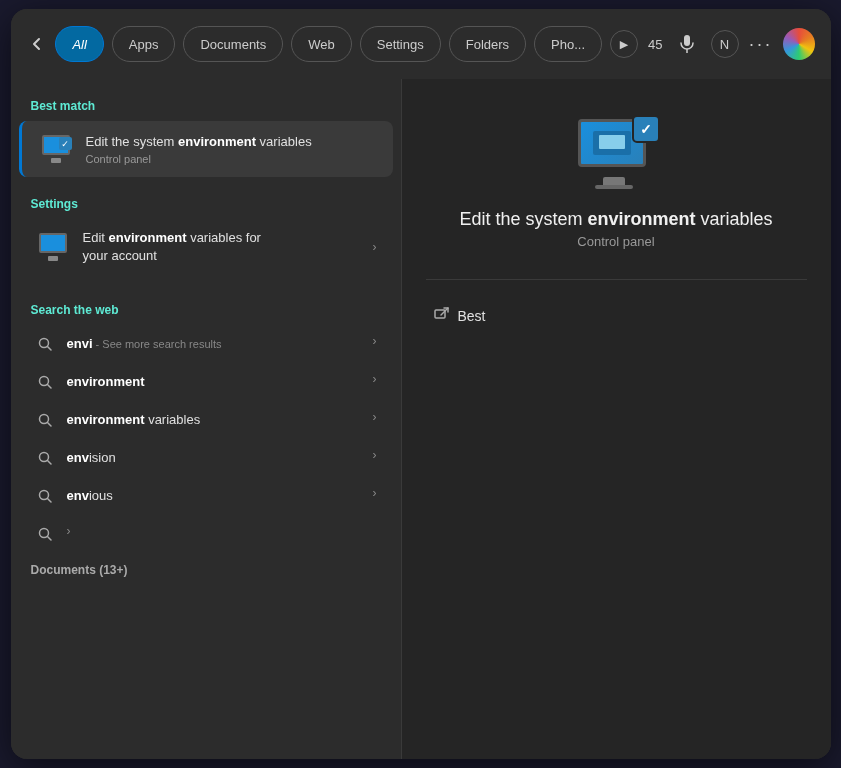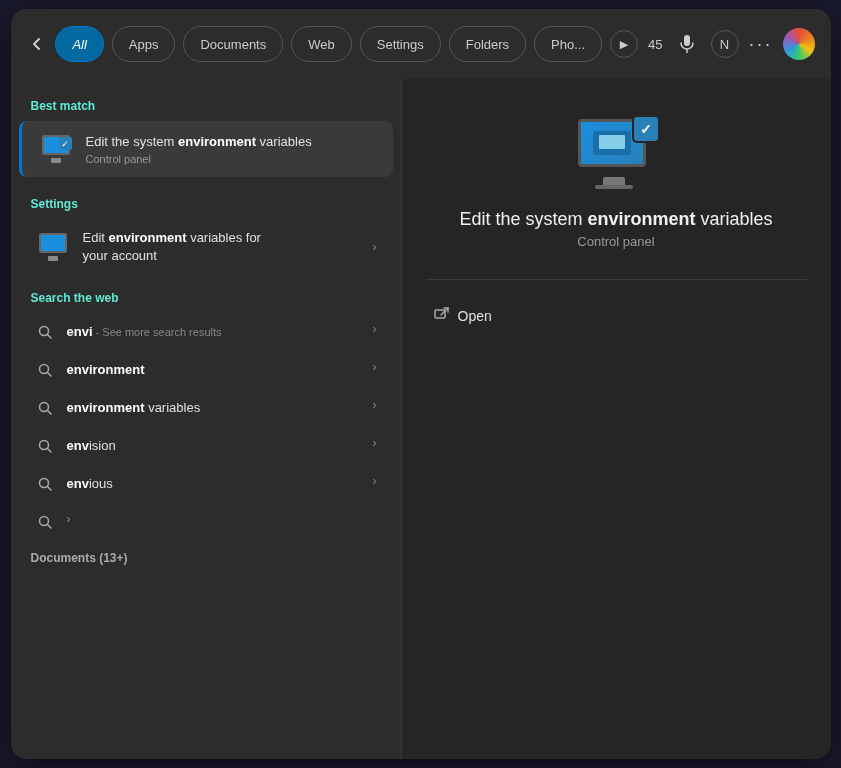--- a/index.html
+++ b/index.html
@@ -488,21 +488,21 @@
           </div>
         </div>
         <div class="item-text">
           <div class="item-title">
             Edit <strong>environment</strong> variables for<br>your account
           </div>
         </div>
         <span class="chevron">›</span>
       </div>
 
-      <div class="section-label" style="margin-top: 12px;">Search the web</div>
+      <div class="section-label" style="margin-top: 24px;">Search the web</div>
 
       <div class="web-item">
         <div class="search-icon-small">
           <svg width="14" height="14" viewBox="0 0 14 14" fill="none">
             <circle cx="6" cy="6" r="4.5" stroke="#aaa" stroke-width="1.5"></circle>
             <line x1="9.5" y1="9.5" x2="13" y2="13" stroke="#aaa" stroke-width="1.5" stroke-linecap="round"></line>
           </svg>
         </div>
         <div class="item-text">
           <span class="web-item-text"><em>envi</em><span class="web-item-subtitle"> - See more search results</span></span>
@@ -600,19 +600,19 @@
       <div class="divider"></div>
 
       <button class="open-btn">
         <span class="open-icon">
           <svg width="16" height="16" viewBox="0 0 16 16" fill="none">
             <rect x="1" y="4" width="10" height="8" rx="1" stroke="#aaa" stroke-width="1.5" fill="none"></rect>
             <path d="M10 2h4v4" stroke="#aaa" stroke-width="1.5" stroke-linecap="round" stroke-linejoin="round"></path>
             <line x1="7" y1="9" x2="14" y2="2" stroke="#aaa" stroke-width="1.5" stroke-linecap="round"></line>
           </svg>
         </span>
-        <span>Open</span>
+        <span>Best</span>
       </button>
 
     </div>
 
   </div>
 </div>
 
 </body></html>

